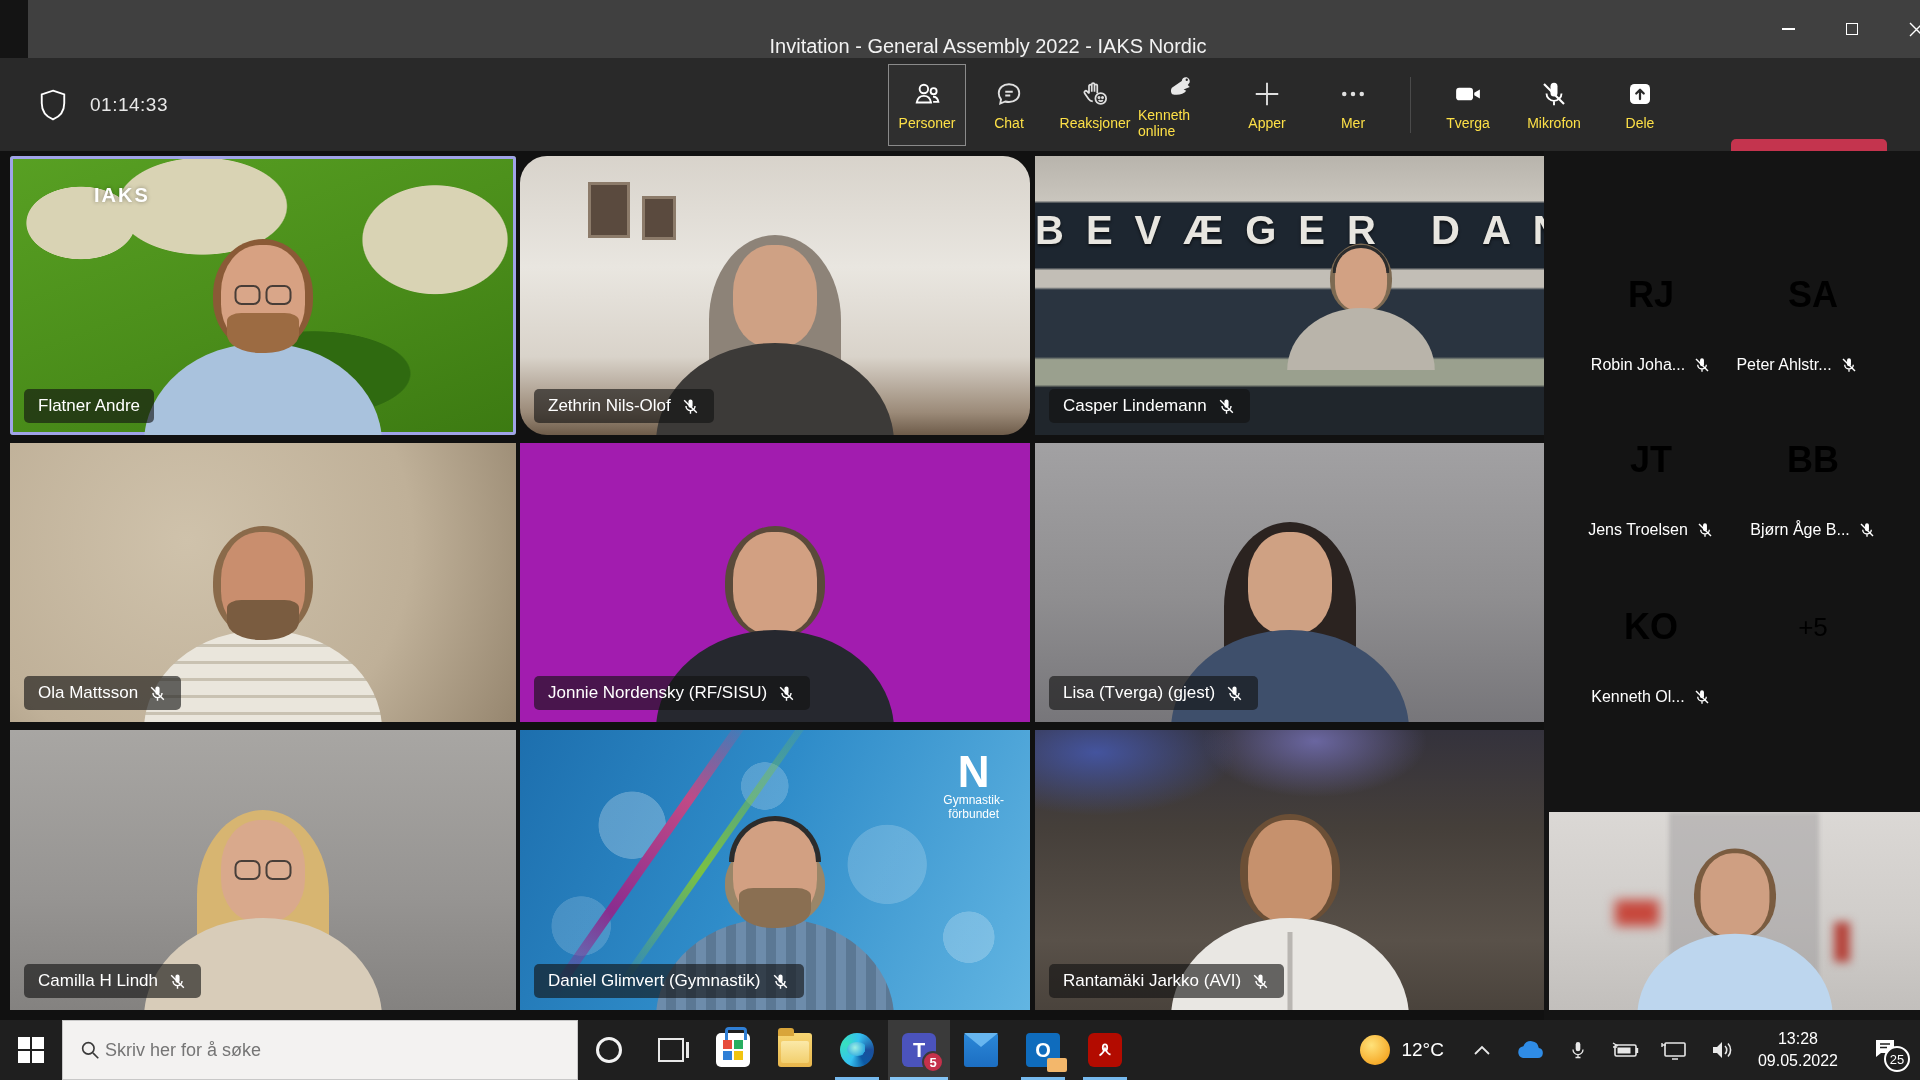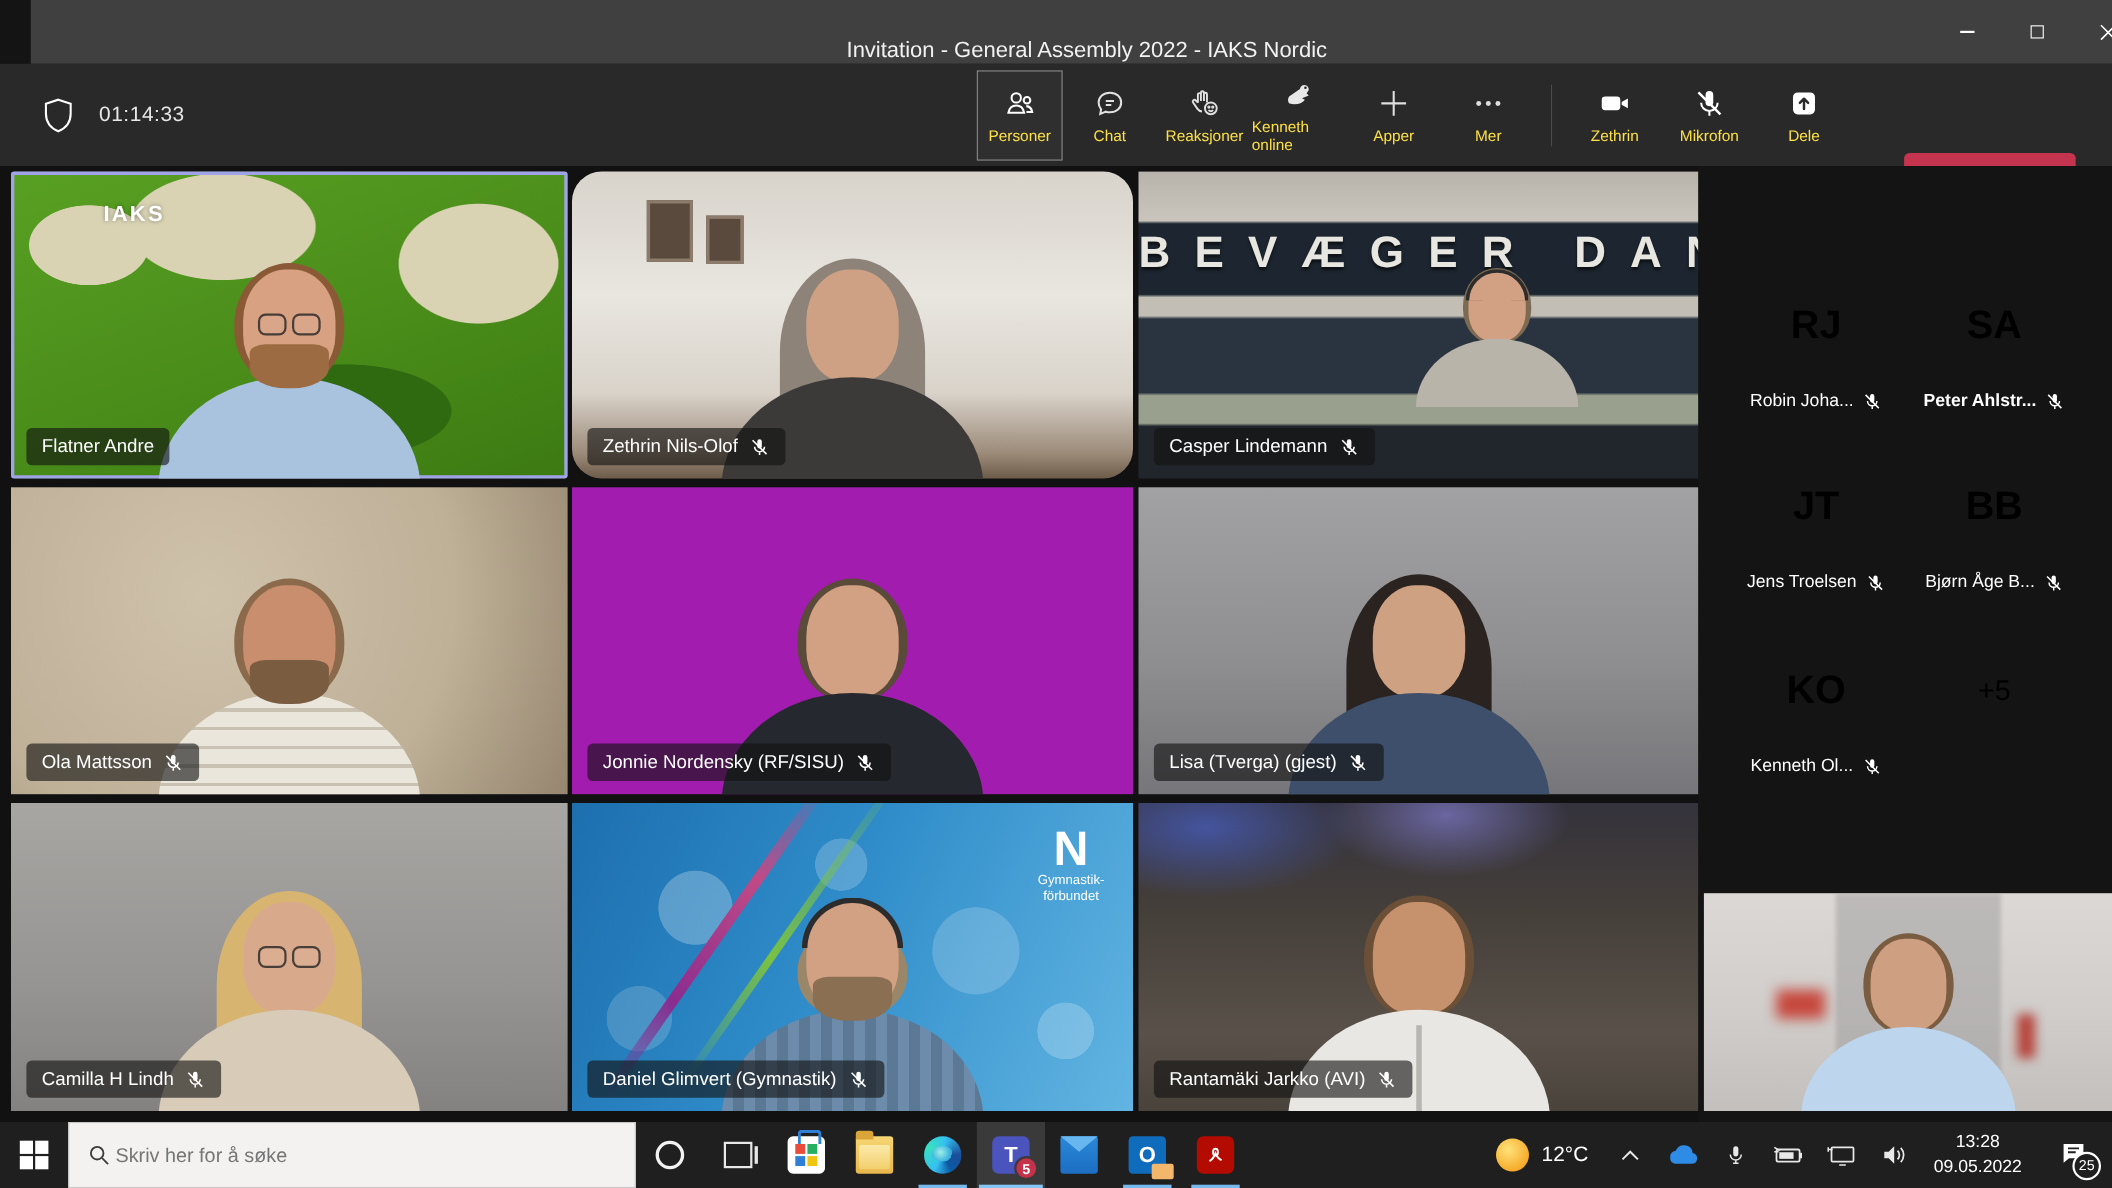--- a/index.html
+++ b/index.html
@@ -206,21 +206,21 @@
             <circle cx="19" cy="12" r="1.8"></circle>
           </svg>
         <span>Mer</span>
       </div>
       <div class="tb-divider"></div>
       <div class="tbtn">
         <svg width="32" height="30" viewBox="0 0 24 24">
             <rect x="2.5" y="7" width="13.5" height="10" rx="2.5" fill="#fff"></rect>
             <path d="M17 11l4.5-2.6v7.2L17 13z" fill="#fff"></path>
           </svg>
-        <span>Zethrin</span>
+        <span>Tverga</span>
       </div>
       <div class="tbtn">
         <svg width="30" height="30" viewBox="0 0 24 24" fill="none" stroke="#fff" stroke-width="1.5">
             <rect x="9.2" y="3" width="5.6" height="11" rx="2.8" fill="#fff" stroke="none"></rect>
             <path d="M6 11.5a6 6 0 0 0 12 0M12 17.5V21"></path>
             <path d="M4 4l16 16" stroke-width="1.7"></path>
           </svg>
         <span>Mikrofon</span>
       </div>
       <div class="tbtn">
@@ -413,21 +413,21 @@
         <span>SA</span>
       </div>
     <div class="rosterName" style="left:15px;top:205px;">
       <span>Robin Joha...</span>
       <svg width="18" height="18" viewBox="0 0 24 24" fill="none" stroke="#fff" stroke-width="1.8">
           <rect x="9.4" y="3" width="5.2" height="10.5" rx="2.6" fill="#fff" stroke="none"></rect>
           <path d="M6.3 11.5a5.7 5.7 0 0 0 11.4 0M12 17.2V21"></path>
           <path d="M4 4l16 16"></path>
         </svg>
     </div>
-    <div class="rosterName" style="left:177px;top:205px;font-weight:bold;">
+    <div class="rosterName" style="left:161px;top:205px;">
       <span>Peter Ahlstr...</span>
       <svg width="18" height="18" viewBox="0 0 24 24" fill="none" stroke="#fff" stroke-width="1.8">
           <rect x="9.4" y="3" width="5.2" height="10.5" rx="2.6" fill="#fff" stroke="none"></rect>
           <path d="M6.3 11.5a5.7 5.7 0 0 0 11.4 0M12 17.2V21"></path>
           <path d="M4 4l16 16"></path>
         </svg>
     </div>
 
     <div class="avatar" style="left:54px;top:256px;">
         <span>JT</span>

